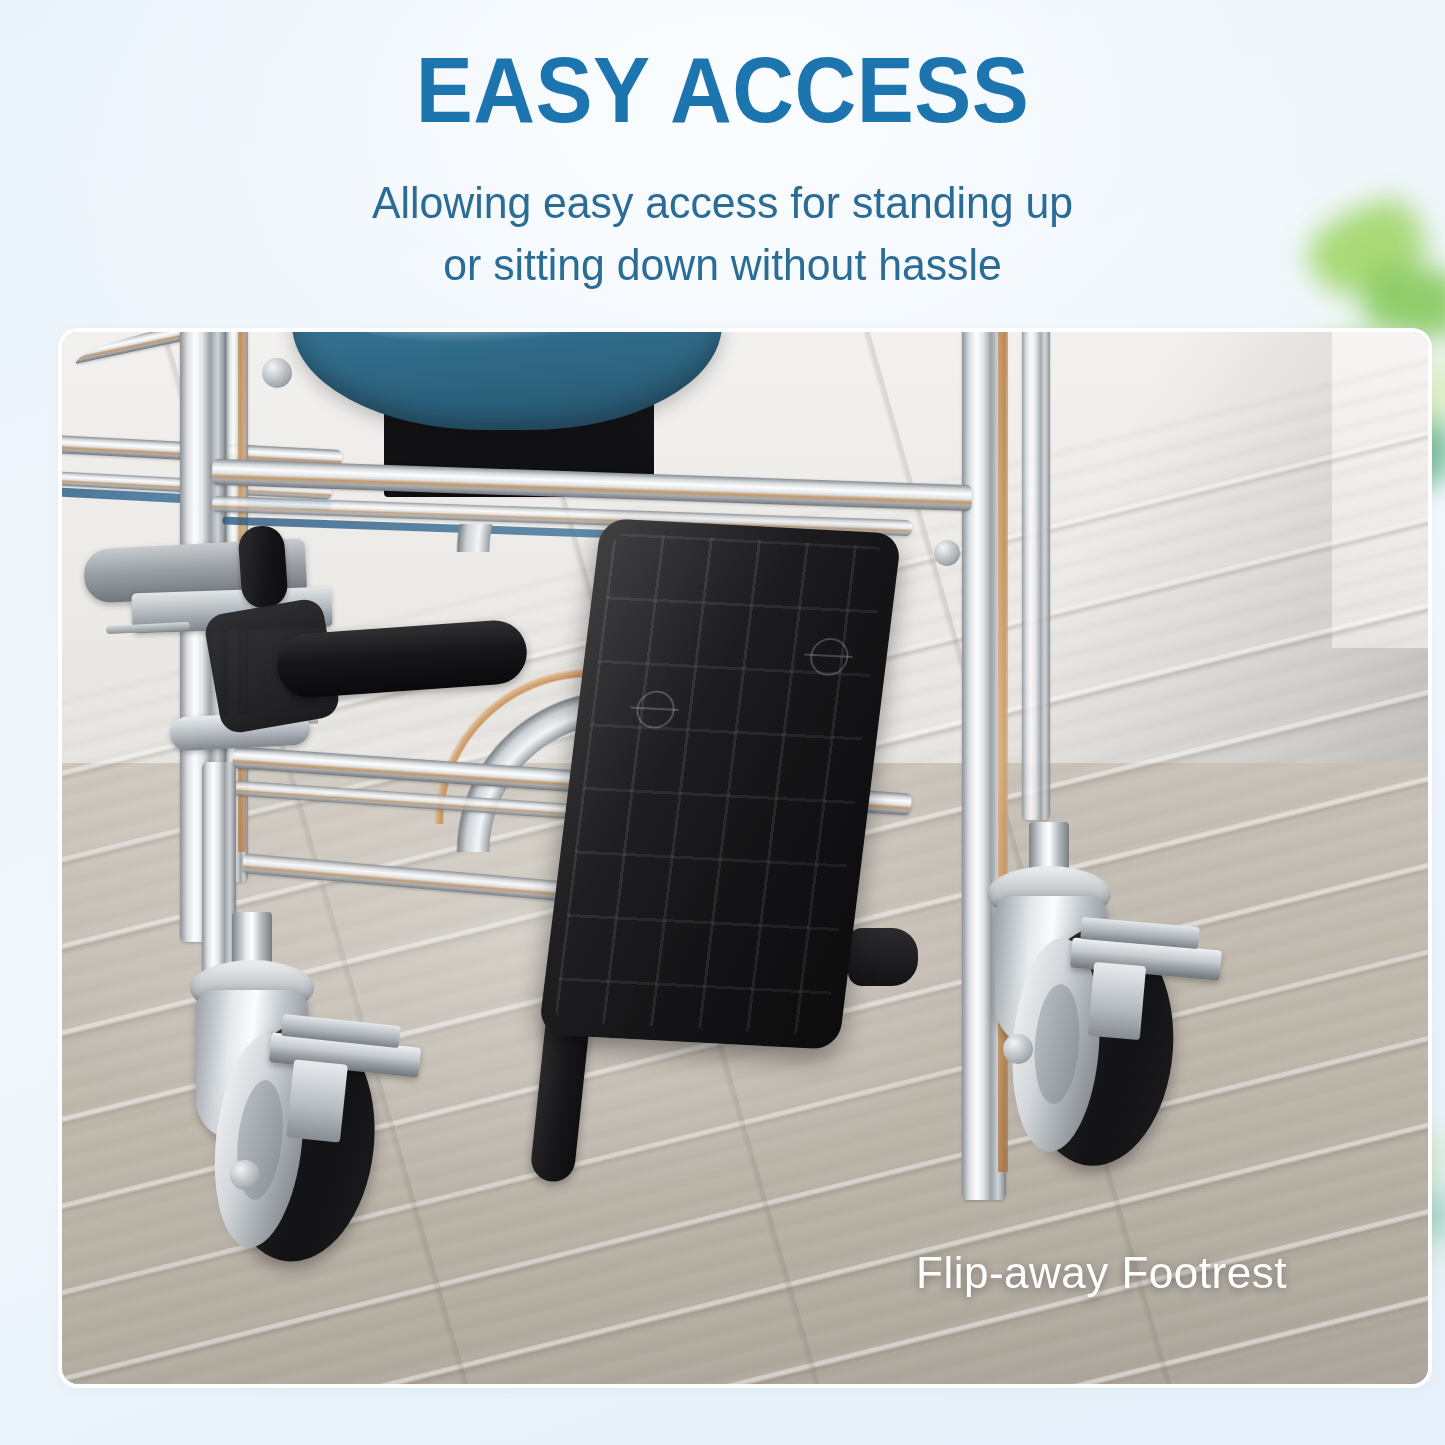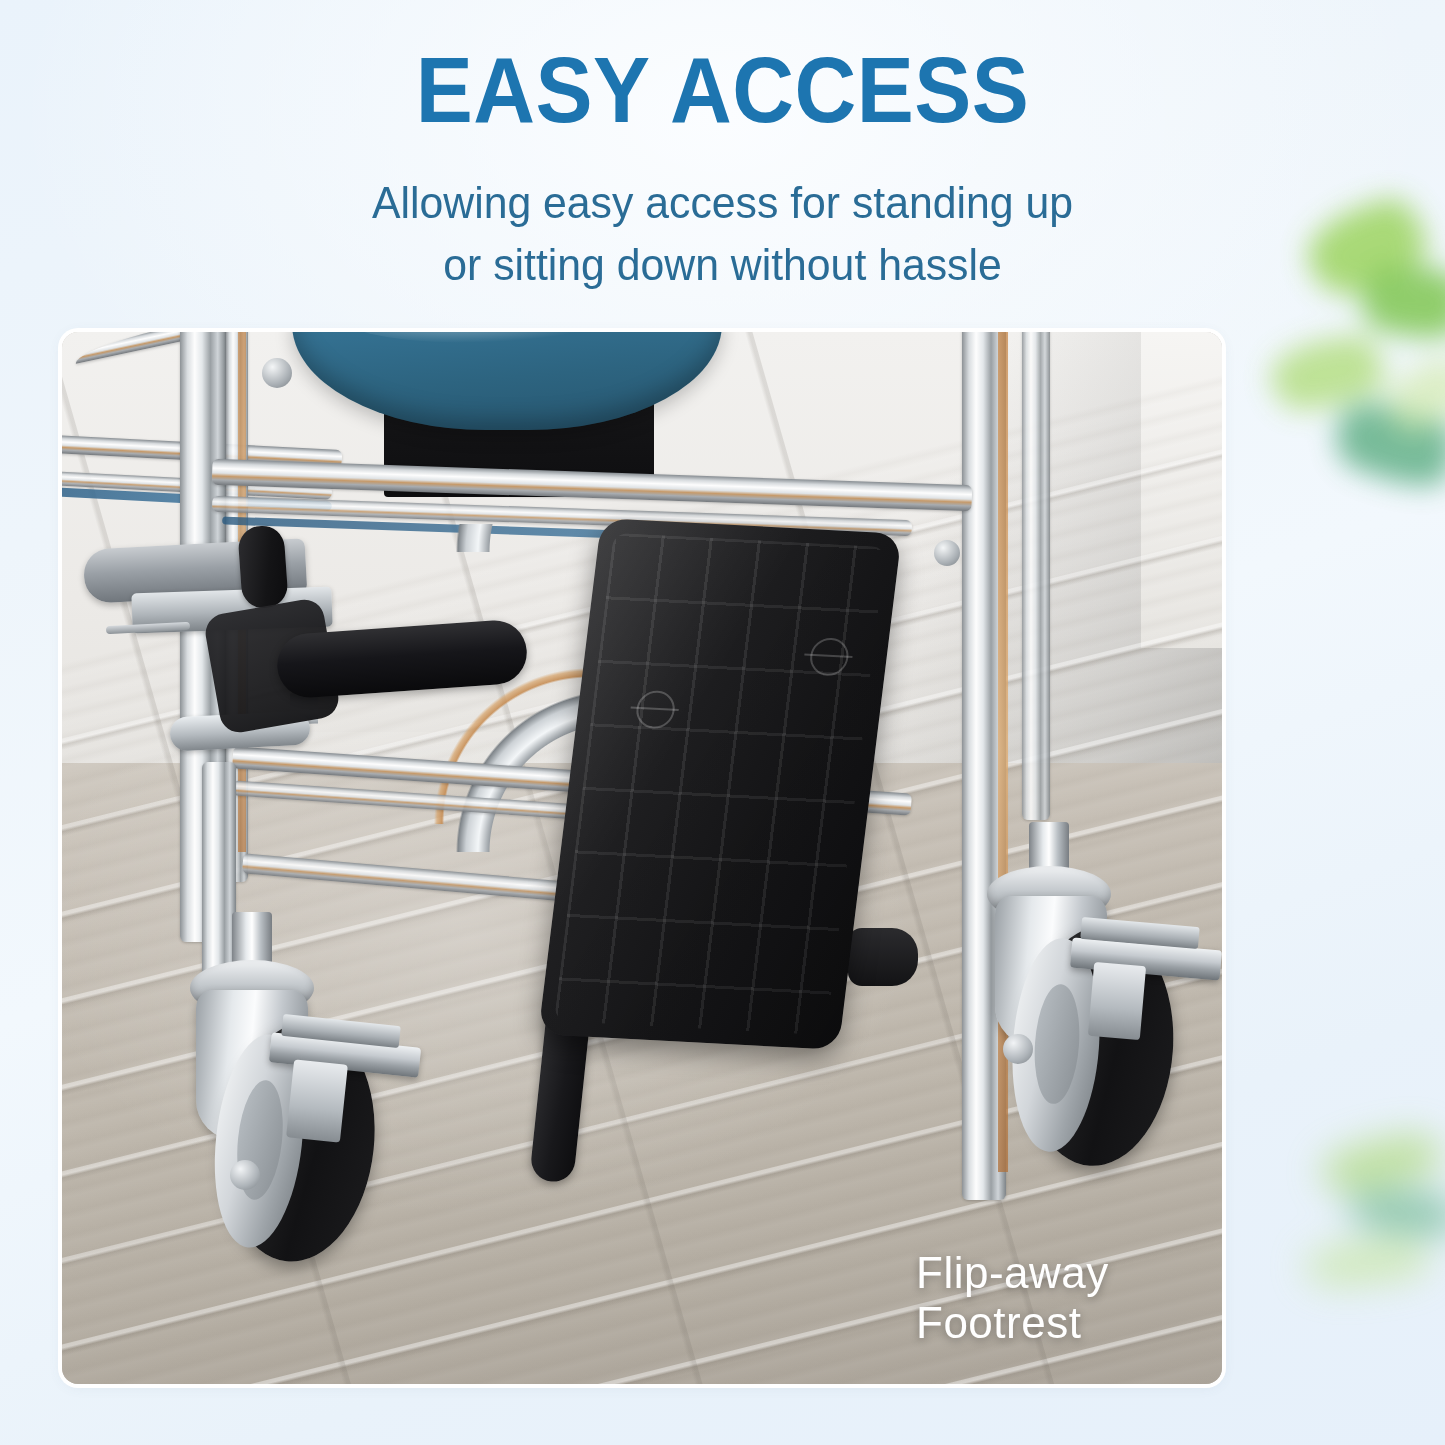--- a/index.html
+++ b/index.html
@@ -61,21 +61,21 @@
     font-family: "Liberation Sans Narrow", "Liberation Sans", sans-serif;
     transform: scaleX(.95);
   }
   .subhead .l { display: block; }
 
   
   .photo {
     position: absolute;
     left: 62px;
     top: 332px;
-    width: 1160px;
+    width: 1366px;
     height: 1052px;
     border-radius: 16px;
     overflow: hidden;
     background: #cfcac2;
     box-shadow: 0 0 0 4px #ffffff, 0 2px 14px rgba(80,100,120,.10);
   }
 
   
   .wall {
     position: absolute;

